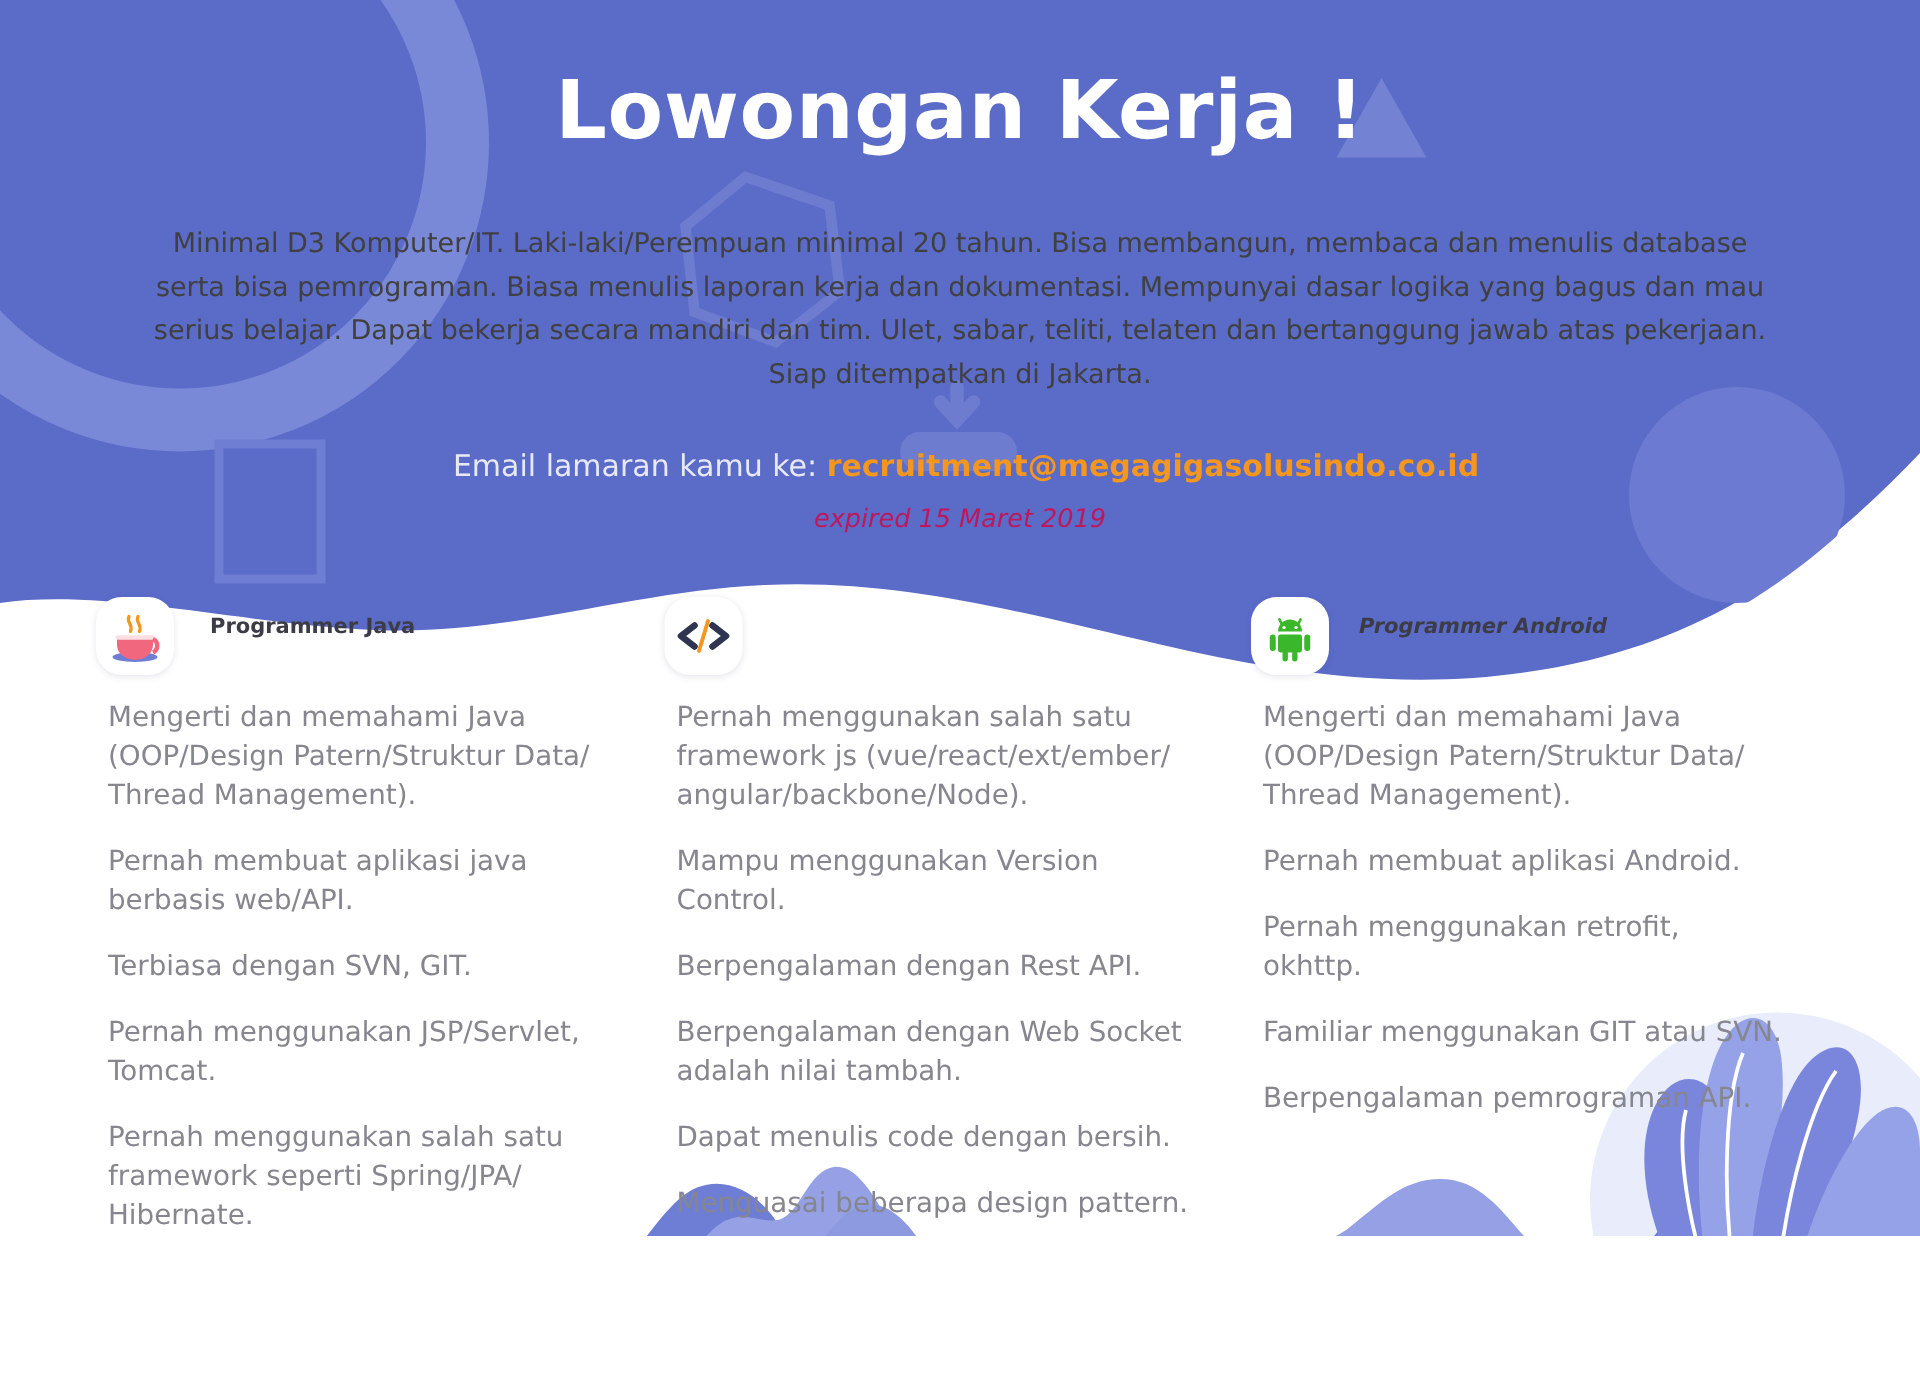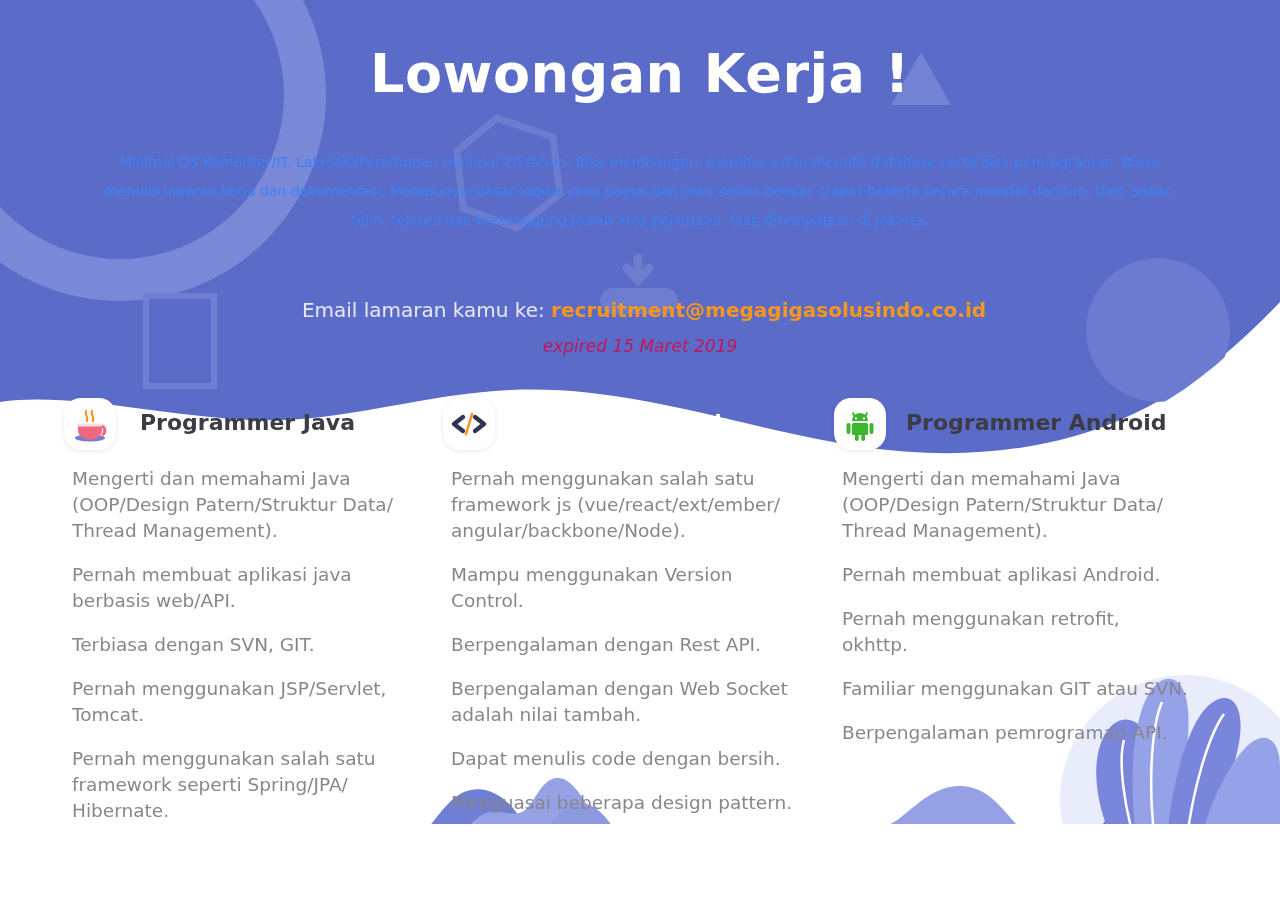--- a/index.html
+++ b/index.html
@@ -42,22 +42,22 @@
     font-weight: bold;
     letter-spacing: 0.5px;
     line-height: 1.1;
   }
   #requirements-paragraph {
     position: absolute;
     left: 90px;
     top: 148px;
     width: 1100px;
     text-align: center;
-    color: #3b82f6;
-    font-size: 14px;
+    color: #404040;
+    font-size: 18px;
     line-height: 29px;
   }
   #email-line {
     position: absolute;
     left: 4px;
     top: 297px;
     width: 1280px;
     text-align: center;
     color: #e8e9f7;
     font-size: 20px;
@@ -93,21 +93,21 @@
     width: 52px;
     height: 52px;
     border-radius: 17px;
     background: #ffffff;
     box-shadow: 0 1px 4px rgba(60,60,110,0.12);
   }
   .role-icon svg { display: block; }
   .col-title {
     position: absolute;
     top: 12px;
-    font-size: 22px;
+    font-size: 14px;
     font-weight: bold;
     color: #3c3c46;
     white-space: nowrap;
   }
   .col-title.on-wave { color: #ffffff; }
   .bullets {
     position: absolute;
     top: 68px;
     left: 8px;
   }
@@ -276,21 +276,21 @@
           <path d="M18,23 a8,8 0 0 1 16,0 Z" fill="#3ab72a"></path>
           <circle cx="22" cy="20.4" r="1.1" fill="#ffffff"></circle>
           <circle cx="30" cy="20.4" r="1.1" fill="#ffffff"></circle>
           <rect x="18" y="25" width="16" height="12" rx="1.6" fill="#3ab72a"></rect>
           <rect x="12.5" y="25" width="4" height="11" rx="2" fill="#3ab72a"></rect>
           <rect x="35.5" y="25" width="4" height="11" rx="2" fill="#3ab72a"></rect>
           <rect x="21" y="36" width="3.6" height="7" rx="1.8" fill="#3ab72a"></rect>
           <rect x="27.4" y="36" width="3.6" height="7" rx="1.8" fill="#3ab72a"></rect>
         </svg>
       </div>
-      <div class="col-title" style="left:72px;">Programmer Android</div>
+      <div class="col-title" style="left:72px;font-style:italic;">Programmer Android</div>
     </div>
     <div class="bullets" style="width:348px;">
       <div class="bullet">Mengerti dan memahami Java (OOP/Design Patern/Struktur Data/ Thread Management).</div>
       <div class="bullet">Pernah membuat aplikasi Android.</div>
       <div class="bullet">Pernah menggunakan retrofit, okhttp.</div>
       <div class="bullet">Familiar menggunakan GIT atau SVN.</div>
       <div class="bullet">Berpengalaman pemrograman API.</div>
     </div>
   </div>
 

